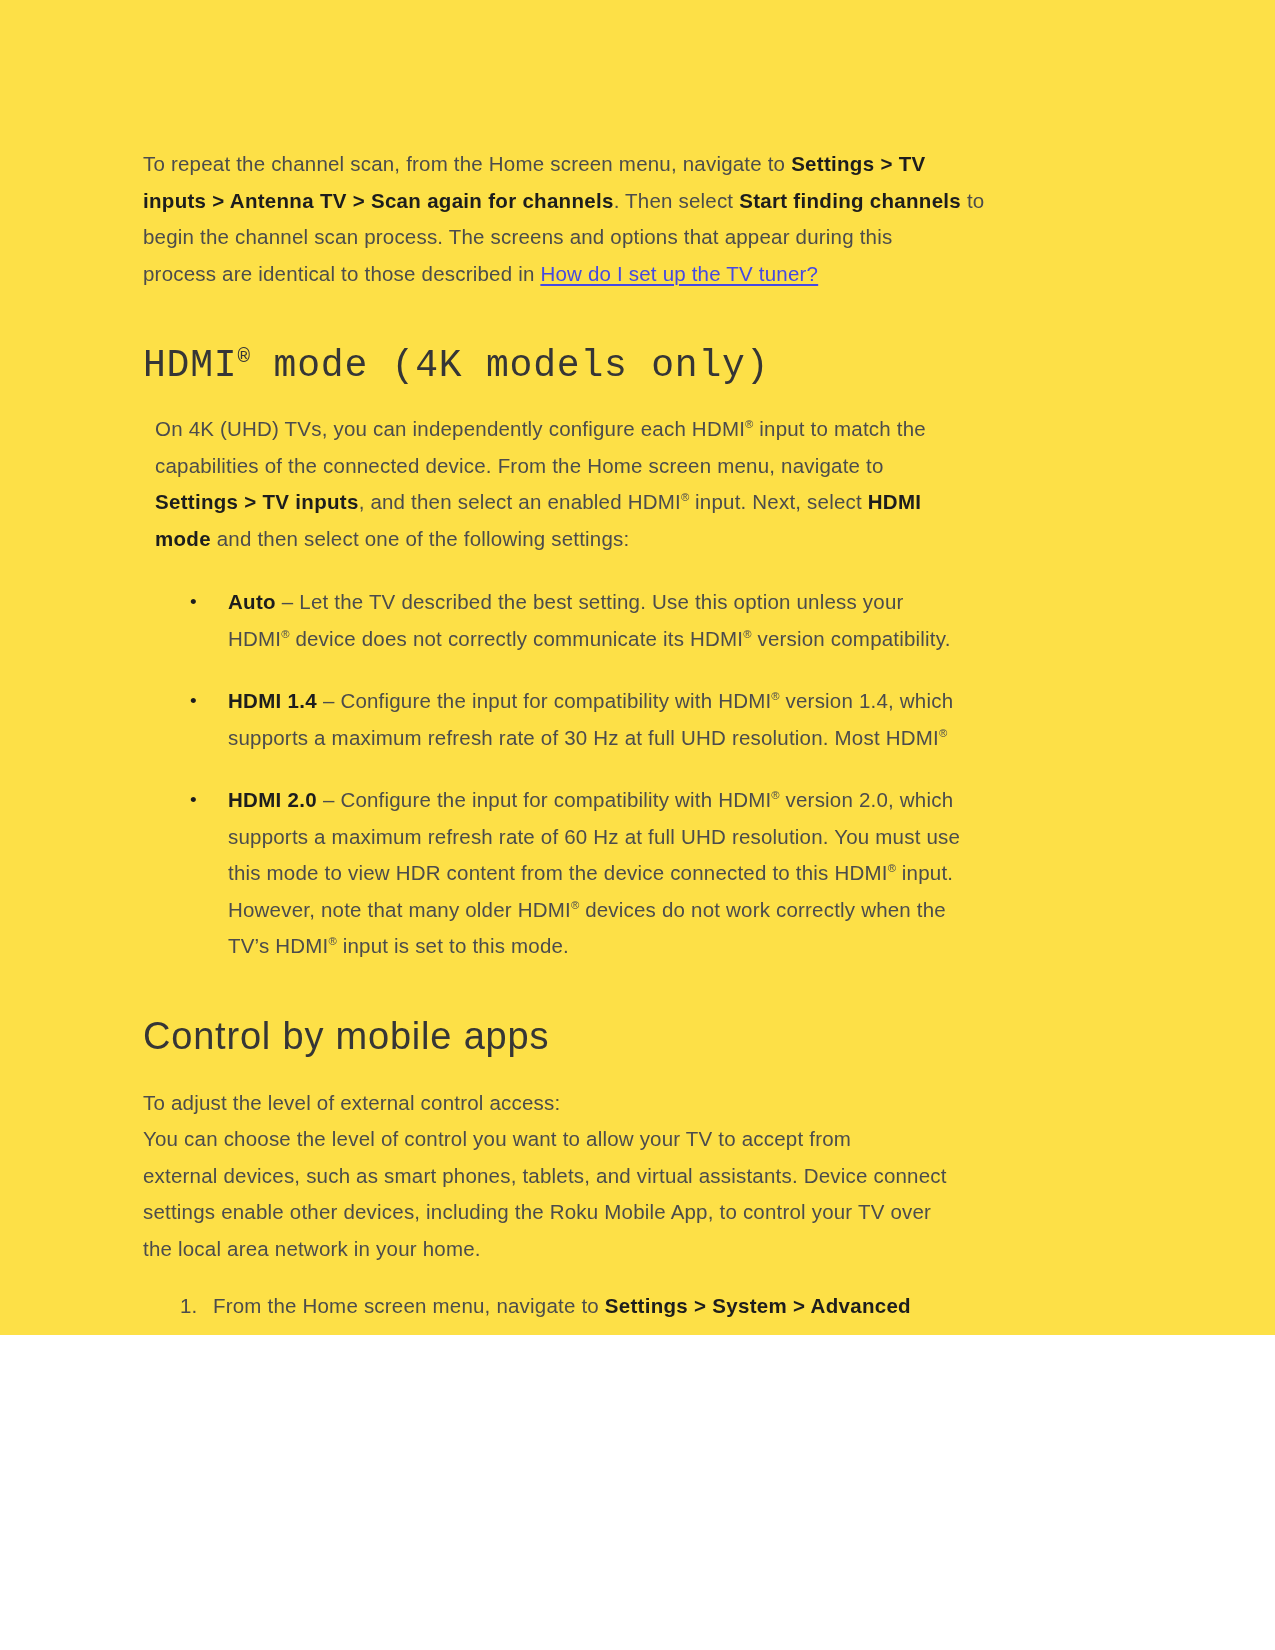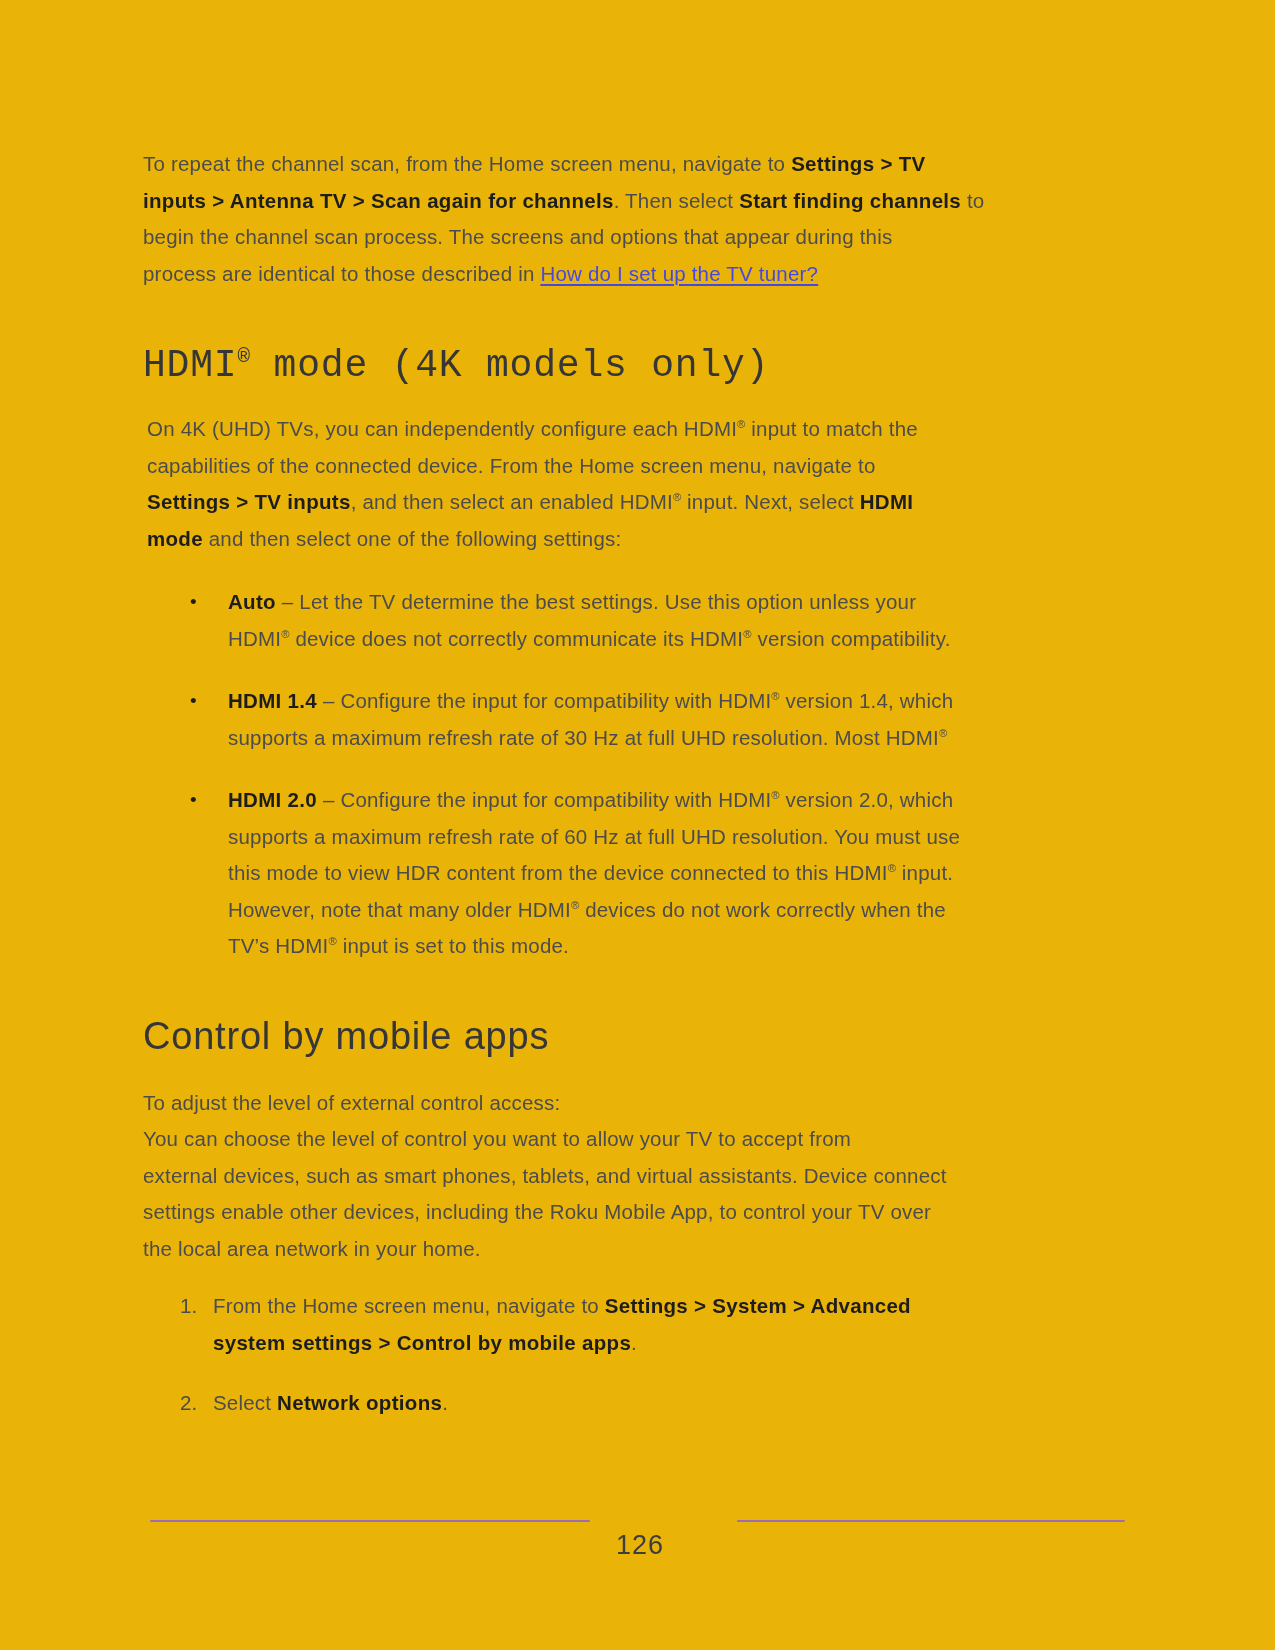--- a/index.html
+++ b/index.html
@@ -1,20 +1,20 @@
 <!DOCTYPE html>
 <html><head>
 <meta charset="utf-8">
 <style>
   html, body { margin: 0; padding: 0; background: #ffffff; }
   .page {
     position: relative;
     width: 1275px;
-    height: 1650px;
-    background: #eab308;
+    height: 1335px;
+    background: #fde047;
     font-family: "Liberation Sans", "DejaVu Sans", sans-serif;
     overflow: hidden;
   }
   .content {
     box-sizing: border-box;
     padding: 146px 146px 0 143px;
   }
   .body-text {
     font-size: 20.5px;
     line-height: 36.5px;
@@ -42,21 +42,21 @@
   .section-heading {
     font-size: 38px;
     font-weight: 300;
     line-height: 48px;
     letter-spacing: 0.8px;
     color: #363636;
     margin: 0;
   }
   .heading-hdmi   { margin: 50px 0 21px 0; font-family: Liberation Mono, monospace; }
   .heading-mobile { margin: 47px 0 25px 0; }
-  .para-hdmi-intro   { margin: 4px; }
+  .para-hdmi-intro   { margin: 12px; }
   .para-mobile-intro { margin: 0; }
   .para-steps-lead   { margin: 19px 0 0 0; }
 
   .bullet-list { margin: 27px 0 0 0; }
   .ordered-list { margin: 21px 0 0 0; }
   .list-row { display: flex; }
   .list-row + .list-row { margin-top: 26px; }
   .ordered-list .list-row + .list-row { margin-top: 24px; }
   .bullet-marker {
     box-sizing: border-box;
@@ -113,21 +113,21 @@
 
     <p class="body-text runs"><span>To repeat the channel scan, from the Home screen menu, navigate to </span><strong>Settings &gt; TV</strong><br><strong>inputs &gt; Antenna TV &gt; Scan again for channels</strong><span>. Then select </span><strong>Start finding channels</strong><span> to</span><br><span>begin the channel scan process. The screens and options that appear during this</span><br><span>process are identical to those described in </span><a class="link" href="#">How do I set up the TV tuner?</a></p>
 
     <h1 class="section-heading heading-hdmi runs"><span>HDMI</span><sup>®</sup><span> mode (4K models only)</span></h1>
 
     <p class="body-text runs para-hdmi-intro"><span>On 4K (UHD) TVs, you can independently configure each HDMI</span><sup>®</sup><span> input to match the</span><br><span>capabilities of the connected device. From the Home screen menu, navigate to</span><br><strong>Settings &gt; TV inputs</strong><span>, and then select an enabled HDMI</span><sup>®</sup><span> input. Next, select </span><strong>HDMI</strong><br><strong>mode</strong><span> and then select one of the following settings:</span></p>
 
     <div class="bullet-list">
       <div class="list-row">
         <span class="bullet-marker">•</span>
-        <div class="body-text list-text runs"><strong>Auto</strong><span> – Let the TV determine the best settings. Use this option unless your</span><br><span>HDMI</span><sup>®</sup><span> device does not correctly communicate its HDMI</span><sup>®</sup><span> version compatibility.</span></div>
+        <div class="body-text list-text runs"><strong>Auto</strong><span> – Let the TV described the best setting. Use this option unless your</span><br><span>HDMI</span><sup>®</sup><span> device does not correctly communicate its HDMI</span><sup>®</sup><span> version compatibility.</span></div>
       </div>
       <div class="list-row">
         <span class="bullet-marker">•</span>
         <div class="body-text list-text runs"><strong>HDMI 1.4</strong><span> – Configure the input for compatibility with HDMI</span><sup>®</sup><span> version 1.4, which</span><br><span>supports a maximum refresh rate of 30 Hz at full UHD resolution. Most HDMI</span><sup>®</sup><br></div>
       </div>
       <div class="list-row">
         <span class="bullet-marker">•</span>
         <div class="body-text list-text runs"><strong>HDMI 2.0</strong><span> – Configure the input for compatibility with HDMI</span><sup>®</sup><span> version 2.0, which</span><br><span>supports a maximum refresh rate of 60 Hz at full UHD resolution. You must use</span><br><span>this mode to view HDR content from the device connected to this HDMI</span><sup>®</sup><span> input.</span><br><span>However, note that many older HDMI</span><sup>®</sup><span> devices do not work correctly when the</span><br><span>TV’s HDMI</span><sup>®</sup><span> input is set to this mode.</span></div>
       </div>
     </div>

